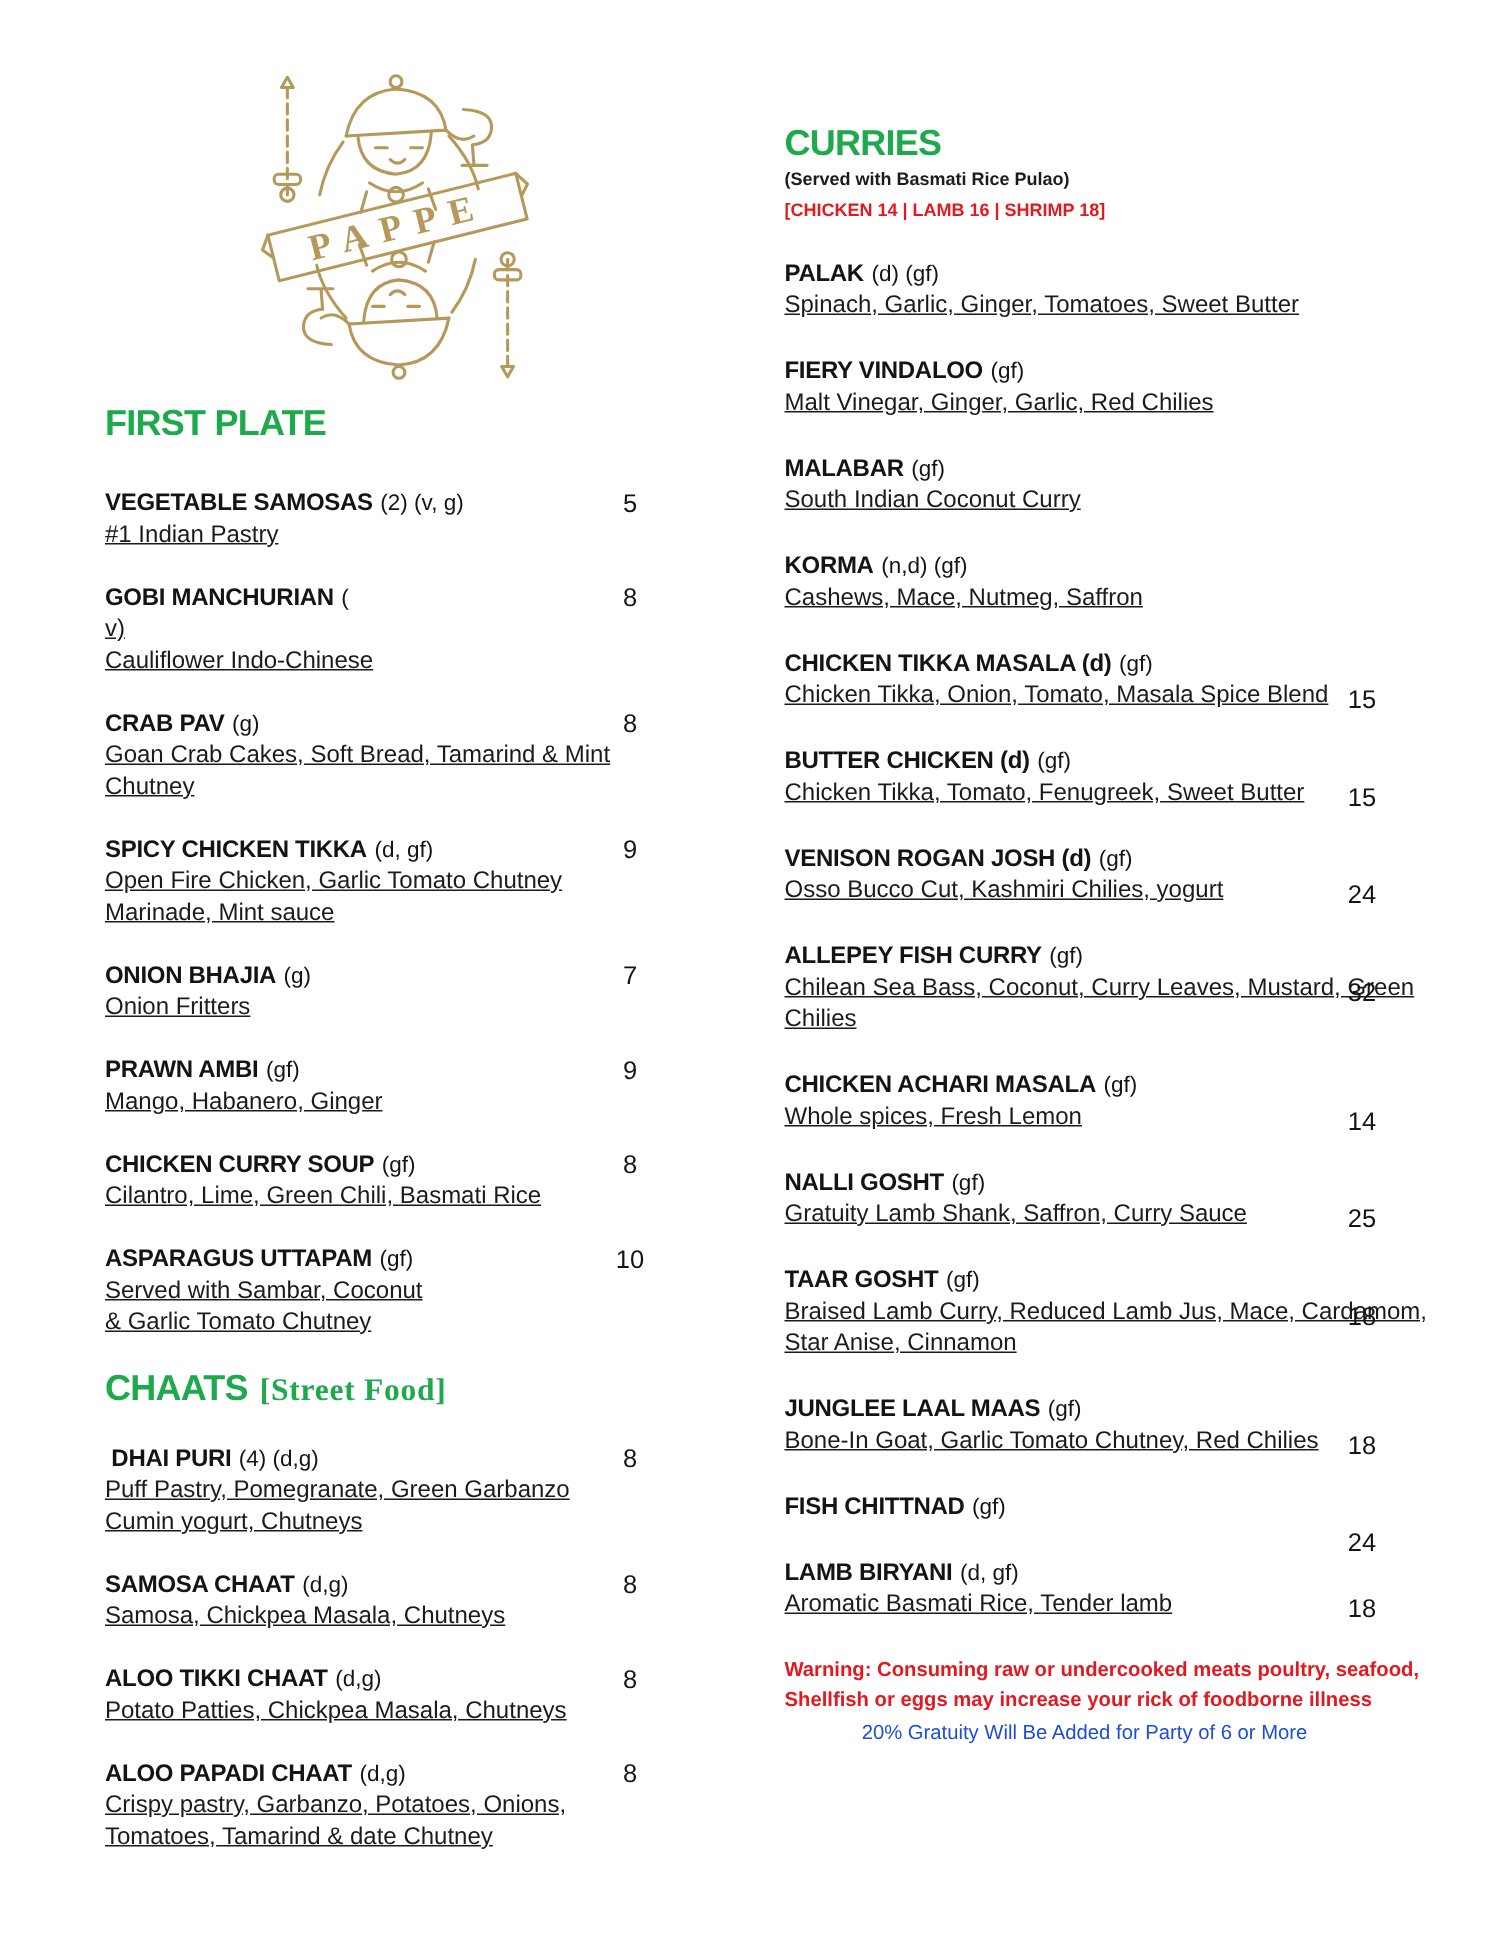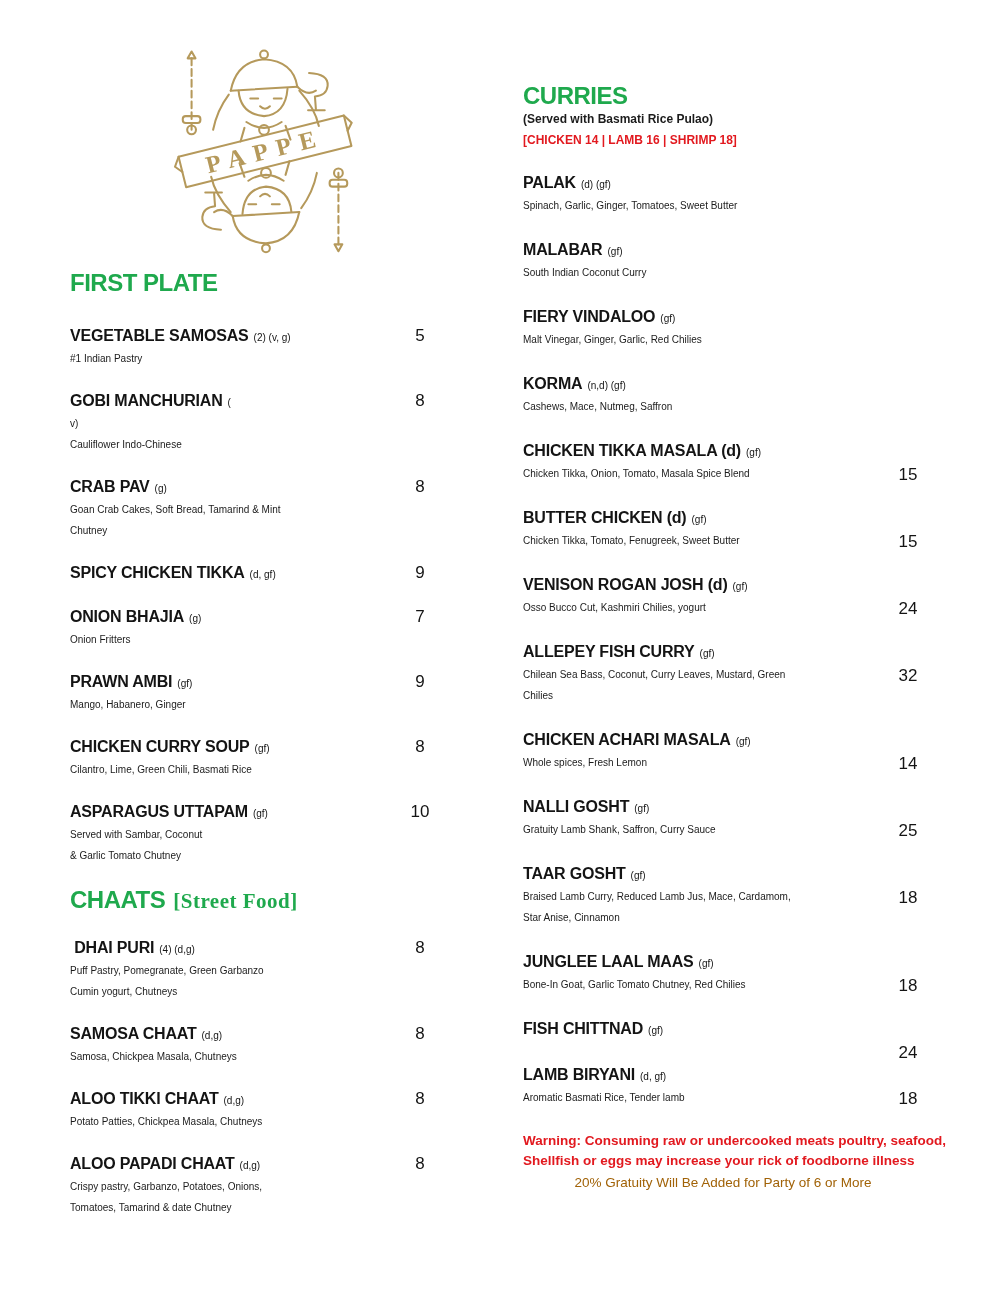--- a/index.html
+++ b/index.html
@@ -30,32 +30,32 @@
   .section-price-note{font-size:12px;line-height:21px;font-weight:bold;color:#e2191f;}
   .section-head{margin-bottom:28px;}
   #left-col  .section-1 .section-head{margin-bottom:29px;}
   #left-col  .section-2 .section-head{margin-bottom:23px;}
   #right-col .section-1 .section-head{margin-bottom:21px;}
   
   .item{position:relative;margin-bottom:21px;}
   #right-col .item{margin-bottom:23px;}
   .item-line{font-size:16px;line-height:21px;}
   .item-name{font-weight:bold;letter-spacing:-0.2px;white-space:pre;}
-  .item-tags{font-weight:normal;font-size:10px;margin-left:5px;}
+  .item-tags{font-weight:normal;font-size:15px;margin-left:5px;}
   .item-price{
     position:absolute;top:0;width:36px;text-align:center;
     font-size:17px;line-height:21px;font-weight:normal;color:#141414;
   }
   #left-col .item-price{left:332px;}
   #right-col .item-price{left:367px;margin-top:24px;}
-  .item-desc{font-size:10px;line-height:21px;white-space:pre-line;color:#1b1b1b;}
+  .item-desc{font-size:16px;line-height:21px;white-space:pre-line;color:#1b1b1b;text-decoration:underline;}
   
   .footer{margin-top:16px;}
   .warning-line{font-size:13.5px;line-height:20px;font-weight:bold;color:#e2191f;}
-  .gratuity-line{font-size:13.5px;line-height:18px;margin-top:3px;width:400px;text-align:center;color:#a16207;}
+  .gratuity-line{font-size:13.5px;line-height:18px;margin-top:3px;width:400px;text-align:center;color:#1d4ed8;}
   
   .gold-stroke{stroke:#b5995b;fill:none;stroke-width:2.1;stroke-linecap:round;stroke-linejoin:round;}
   .gold-text{fill:#b5995b;font-family:"Liberation Serif", serif;font-weight:bold;}
 </style>
 </head>
 <body>
 
 <div id="logo">
   <svg viewBox="0 0 190 215" aria-hidden="true">
     <defs>
@@ -109,20 +109,22 @@
         <div class="item-desc">v)
 Cauliflower Indo-Chinese</div>
       </div>
       <div class="item">
         <div class="item-line"><span class="item-name">CRAB PAV</span><span class="item-tags">(g)</span><span class="item-price">8</span></div>
         <div class="item-desc">Goan Crab Cakes, Soft Bread, Tamarind &amp; Mint
 Chutney</div>
       </div>
       <div class="item">
         <div class="item-line"><span class="item-name">SPICY CHICKEN TIKKA</span><span class="item-tags">(d, gf)</span><span class="item-price">9</span></div>
+        <div class="item-desc">Open Fire Chicken, Garlic Tomato Chutney
+Marinade, Mint sauce</div>
       </div>
       <div class="item">
         <div class="item-line"><span class="item-name">ONION BHAJIA</span><span class="item-tags">(g)</span><span class="item-price">7</span></div>
         <div class="item-desc">Onion Fritters</div>
       </div>
       <div class="item">
         <div class="item-line"><span class="item-name">PRAWN AMBI</span><span class="item-tags">(gf)</span><span class="item-price">9</span></div>
         <div class="item-desc">Mango, Habanero, Ginger</div>
       </div>
       <div class="item">
@@ -164,26 +166,26 @@
       <div class="section-head">
         <h2 class="section-title"><span class="title-text">CURRIES</span></h2>
         <div class="section-subtitle">(Served with Basmati Rice Pulao)</div>
         <div class="section-price-note">[CHICKEN 14 | LAMB 16 | SHRIMP 18]</div>
       </div>
       <div class="item">
         <div class="item-line"><span class="item-name">PALAK</span><span class="item-tags">(d) (gf)</span></div>
         <div class="item-desc">Spinach, Garlic, Ginger, Tomatoes, Sweet Butter</div>
       </div>
       <div class="item">
+        <div class="item-line"><span class="item-name">FIERY VINDALOO</span><span class="item-tags">(gf)</span></div>
+        <div class="item-desc">Malt Vinegar, Ginger, Garlic, Red Chilies</div>
+      </div>
+      <div class="item">
         <div class="item-line"><span class="item-name">MALABAR</span><span class="item-tags">(gf)</span></div>
         <div class="item-desc">South Indian Coconut Curry</div>
-      </div>
-      <div class="item">
-        <div class="item-line"><span class="item-name">FIERY VINDALOO</span><span class="item-tags">(gf)</span></div>
-        <div class="item-desc">Malt Vinegar, Ginger, Garlic, Red Chilies</div>
       </div>
       <div class="item">
         <div class="item-line"><span class="item-name">KORMA</span><span class="item-tags">(n,d) (gf)</span></div>
         <div class="item-desc">Cashews, Mace, Nutmeg, Saffron</div>
       </div>
     </section>
     <section class="section section-2">
       <div class="item">
         <div class="item-line"><span class="item-name">CHICKEN TIKKA MASALA (d)</span><span class="item-tags">(gf)</span><span class="item-price">15</span></div>
         <div class="item-desc">Chicken Tikka, Onion, Tomato, Masala Spice Blend</div>

